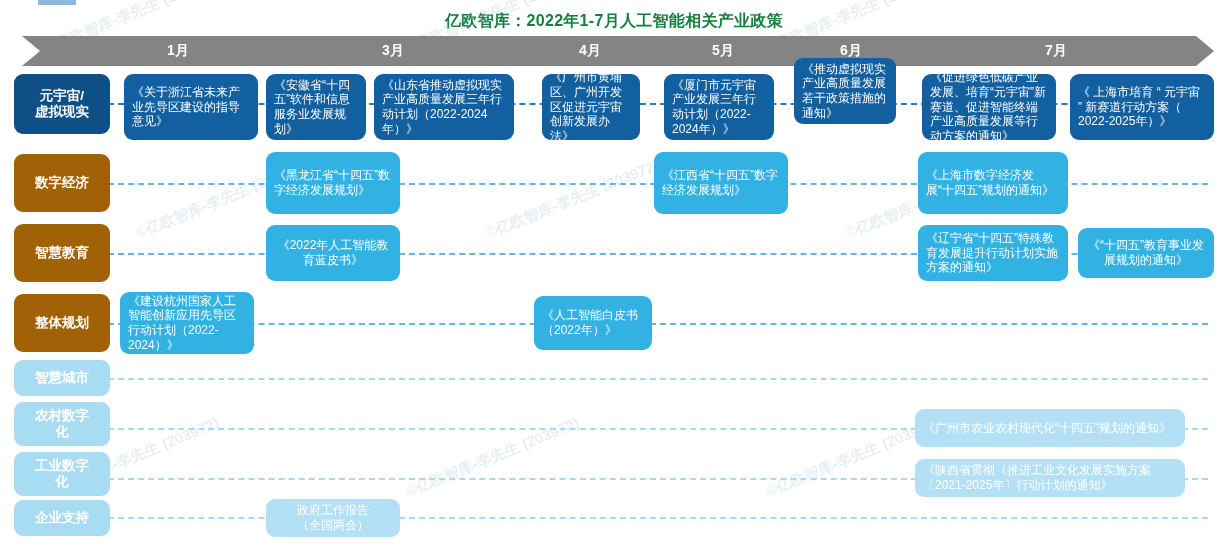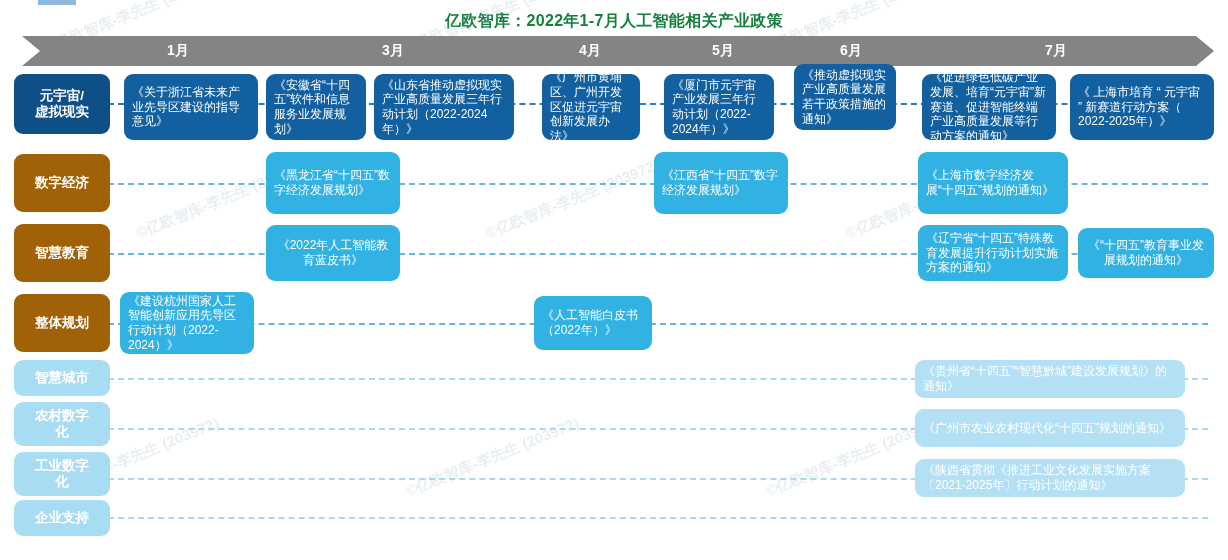--- a/index.html
+++ b/index.html
@@ -195,21 +195,21 @@
   </div>
   <div class="node policy tone-navy" style="left:374px; top:74px; width:140px; height:66px;">
     <span class="txt">《山东省推动虚拟现实产业高质量发展三年行动计划（2022-2024年）》</span>
   </div>
   <div class="node policy tone-navy" style="left:542px; top:74px; width:98px; height:66px;">
     <span class="txt">《广州市黄埔区、广州开发区促进元宇宙创新发展办法》</span>
   </div>
   <div class="node policy tone-navy" style="left:664px; top:74px; width:110px; height:66px;">
     <span class="txt">《厦门市元宇宙产业发展三年行动计划（2022-2024年）》</span>
   </div>
-  <div class="node policy tone-navy" style="left:794px; top:64px; width:102px; height:66px;">
+  <div class="node policy tone-navy" style="left:794px; top:58px; width:102px; height:66px;">
     <span class="txt">《推动虚拟现实产业高质量发展若干政策措施的通知》</span>
   </div>
   <div class="node policy tone-navy" style="left:922px; top:74px; width:134px; height:66px;">
     <span class="txt">《促进绿色低碳产业发展、培育“元宇宙”新赛道、促进智能终端产业高质量发展等行动方案的通知》</span>
   </div>
   <div class="node policy tone-navy" style="left:1070px; top:74px; width:144px; height:66px;">
     <span class="txt">《 上海市培育 “ 元宇宙 ” 新赛道行动方案（ 2022-2025年）》</span>
   </div>
 
   <div class="node policy tone-mid2" style="left:266px; top:152px; width:134px; height:62px;">
@@ -232,26 +232,26 @@
     <span class="txt">《“十四五”教育事业发展规划的通知》</span>
   </div>
 
   <div class="node policy tone-mid2" style="left:120px; top:292px; width:134px; height:62px;">
     <span class="txt">《建设杭州国家人工智能创新应用先导区行动计划（2022-2024）》</span>
   </div>
   <div class="node policy tone-mid2" style="left:534px; top:296px; width:118px; height:54px;">
     <span class="txt">《人工智能白皮书（2022年）》</span>
   </div>
 
-  <div class="node policy tone-pale2" style="left:915px; top:360px; width:270px; height:38px;">
-    <span class="txt">《贵州省“十四五”“智慧黔城”建设发展规划》的通知》</span>
-  </div>
 
   <div class="node policy tone-pale2" style="left:915px; top:409px; width:270px; height:38px;">
     <span class="txt">《广州市农业农村现代化“十四五”规划的通知》</span>
   </div>
 
   <div class="node policy tone-pale2" style="left:915px; top:459px; width:270px; height:38px;">
     <span class="txt">《陕西省贯彻《推进工业文化发展实施方案〔2021-2025年〕行动计划的通知》</span>
   </div>
 
+  <div class="node policy tone-pale2 center" style="left:266px; top:499px; width:134px; height:38px;">
+    <span class="txt" id="r8-text">政府工作报告<br>（全国两会）</span>
+  </div>
 
 </div>
 
 </body></html>

